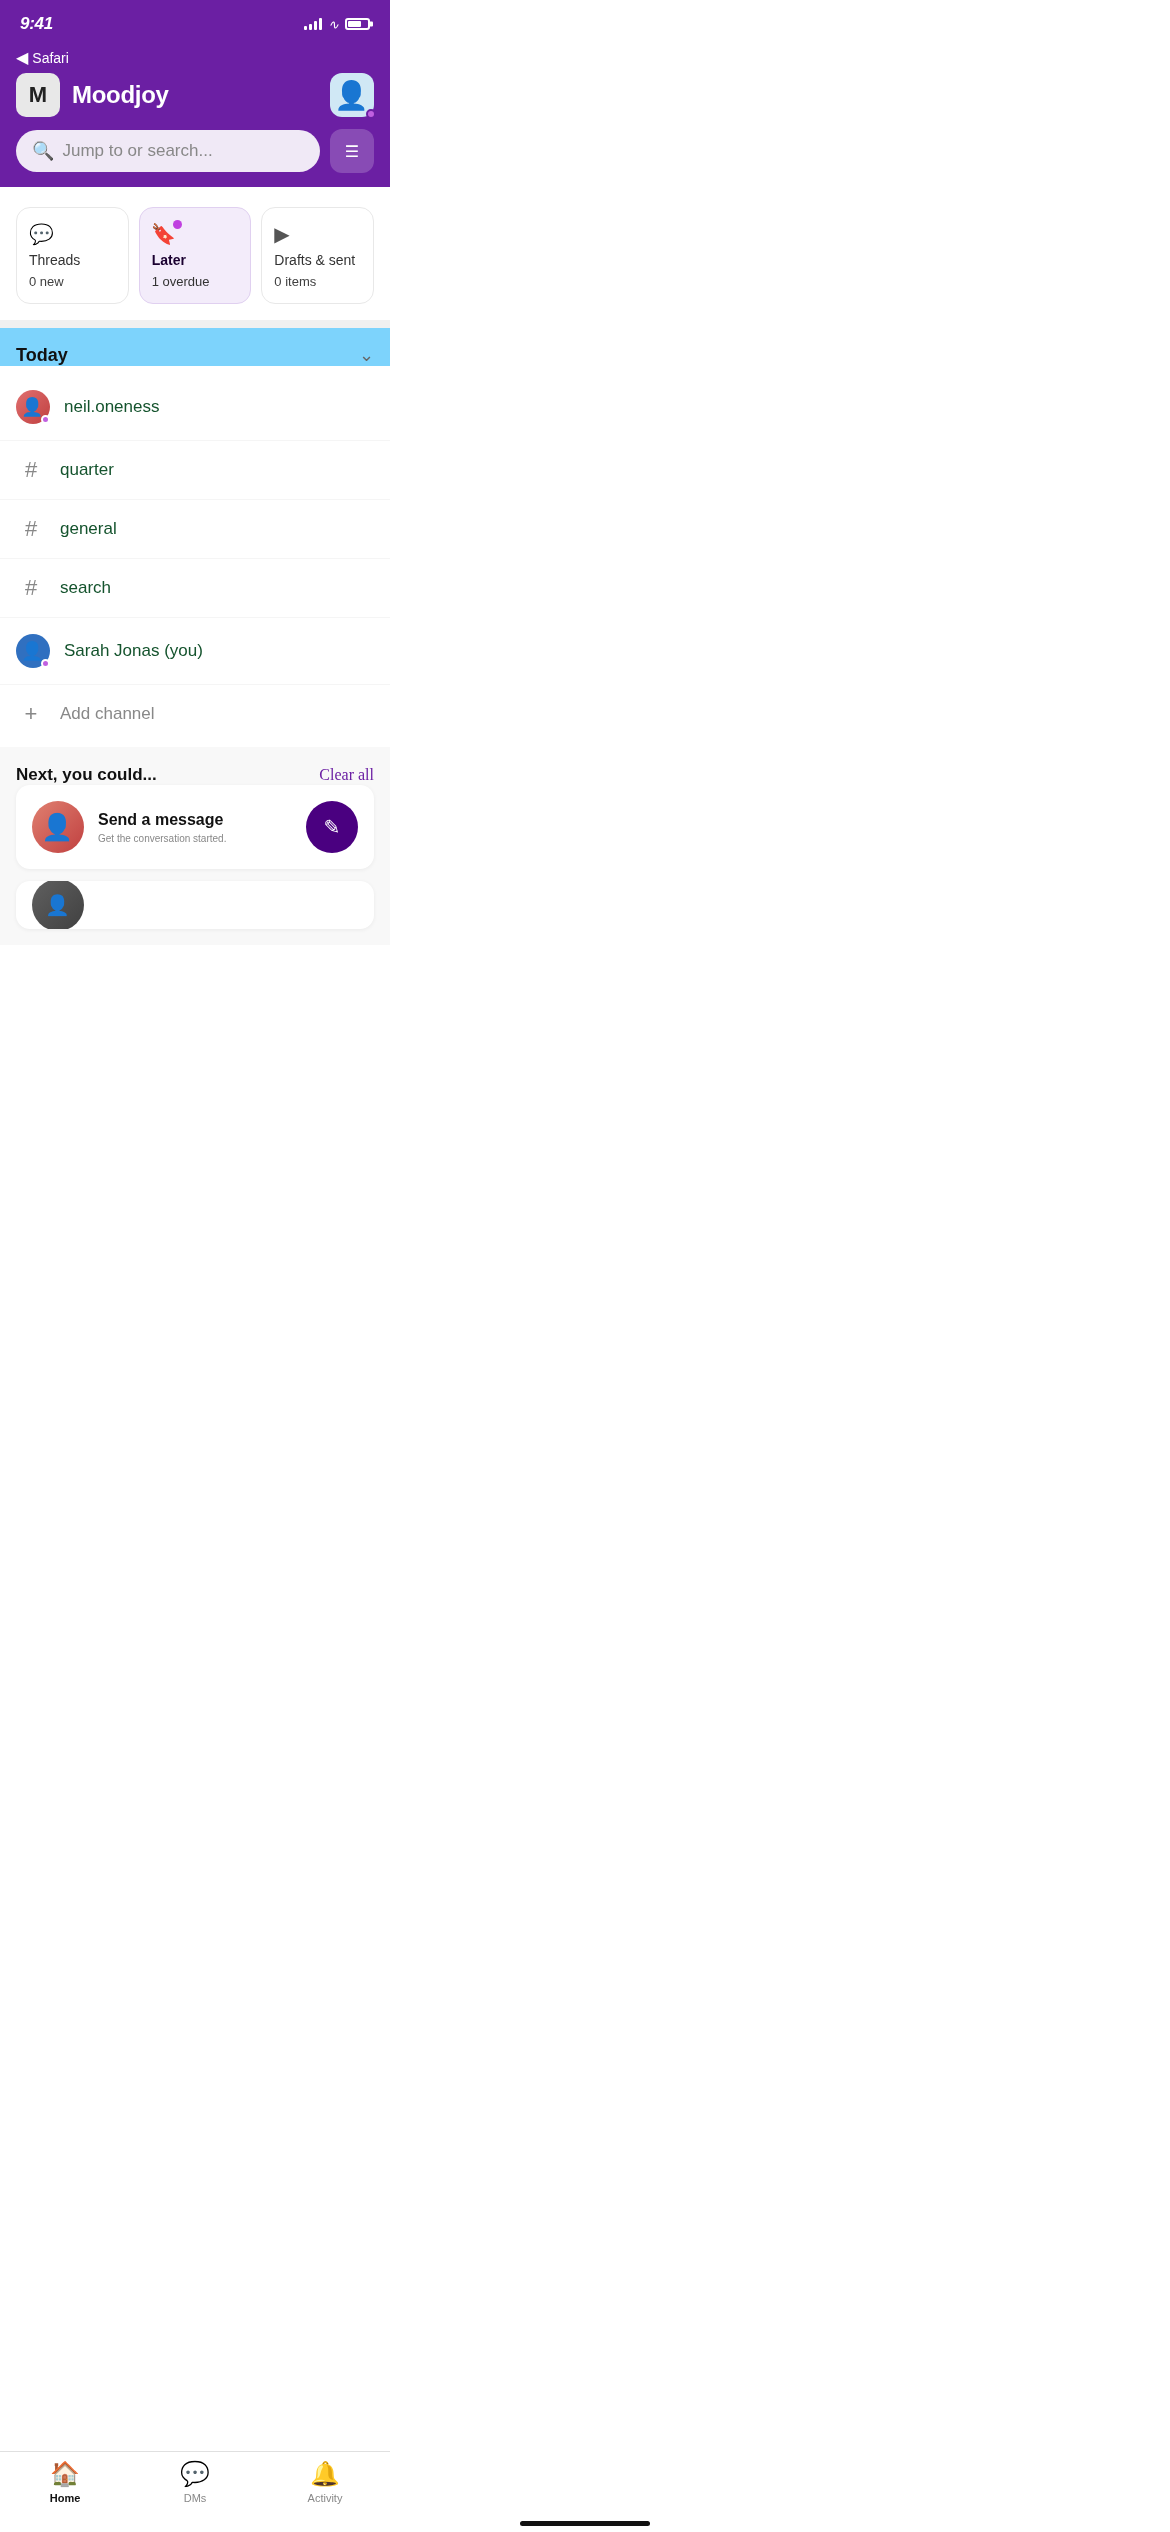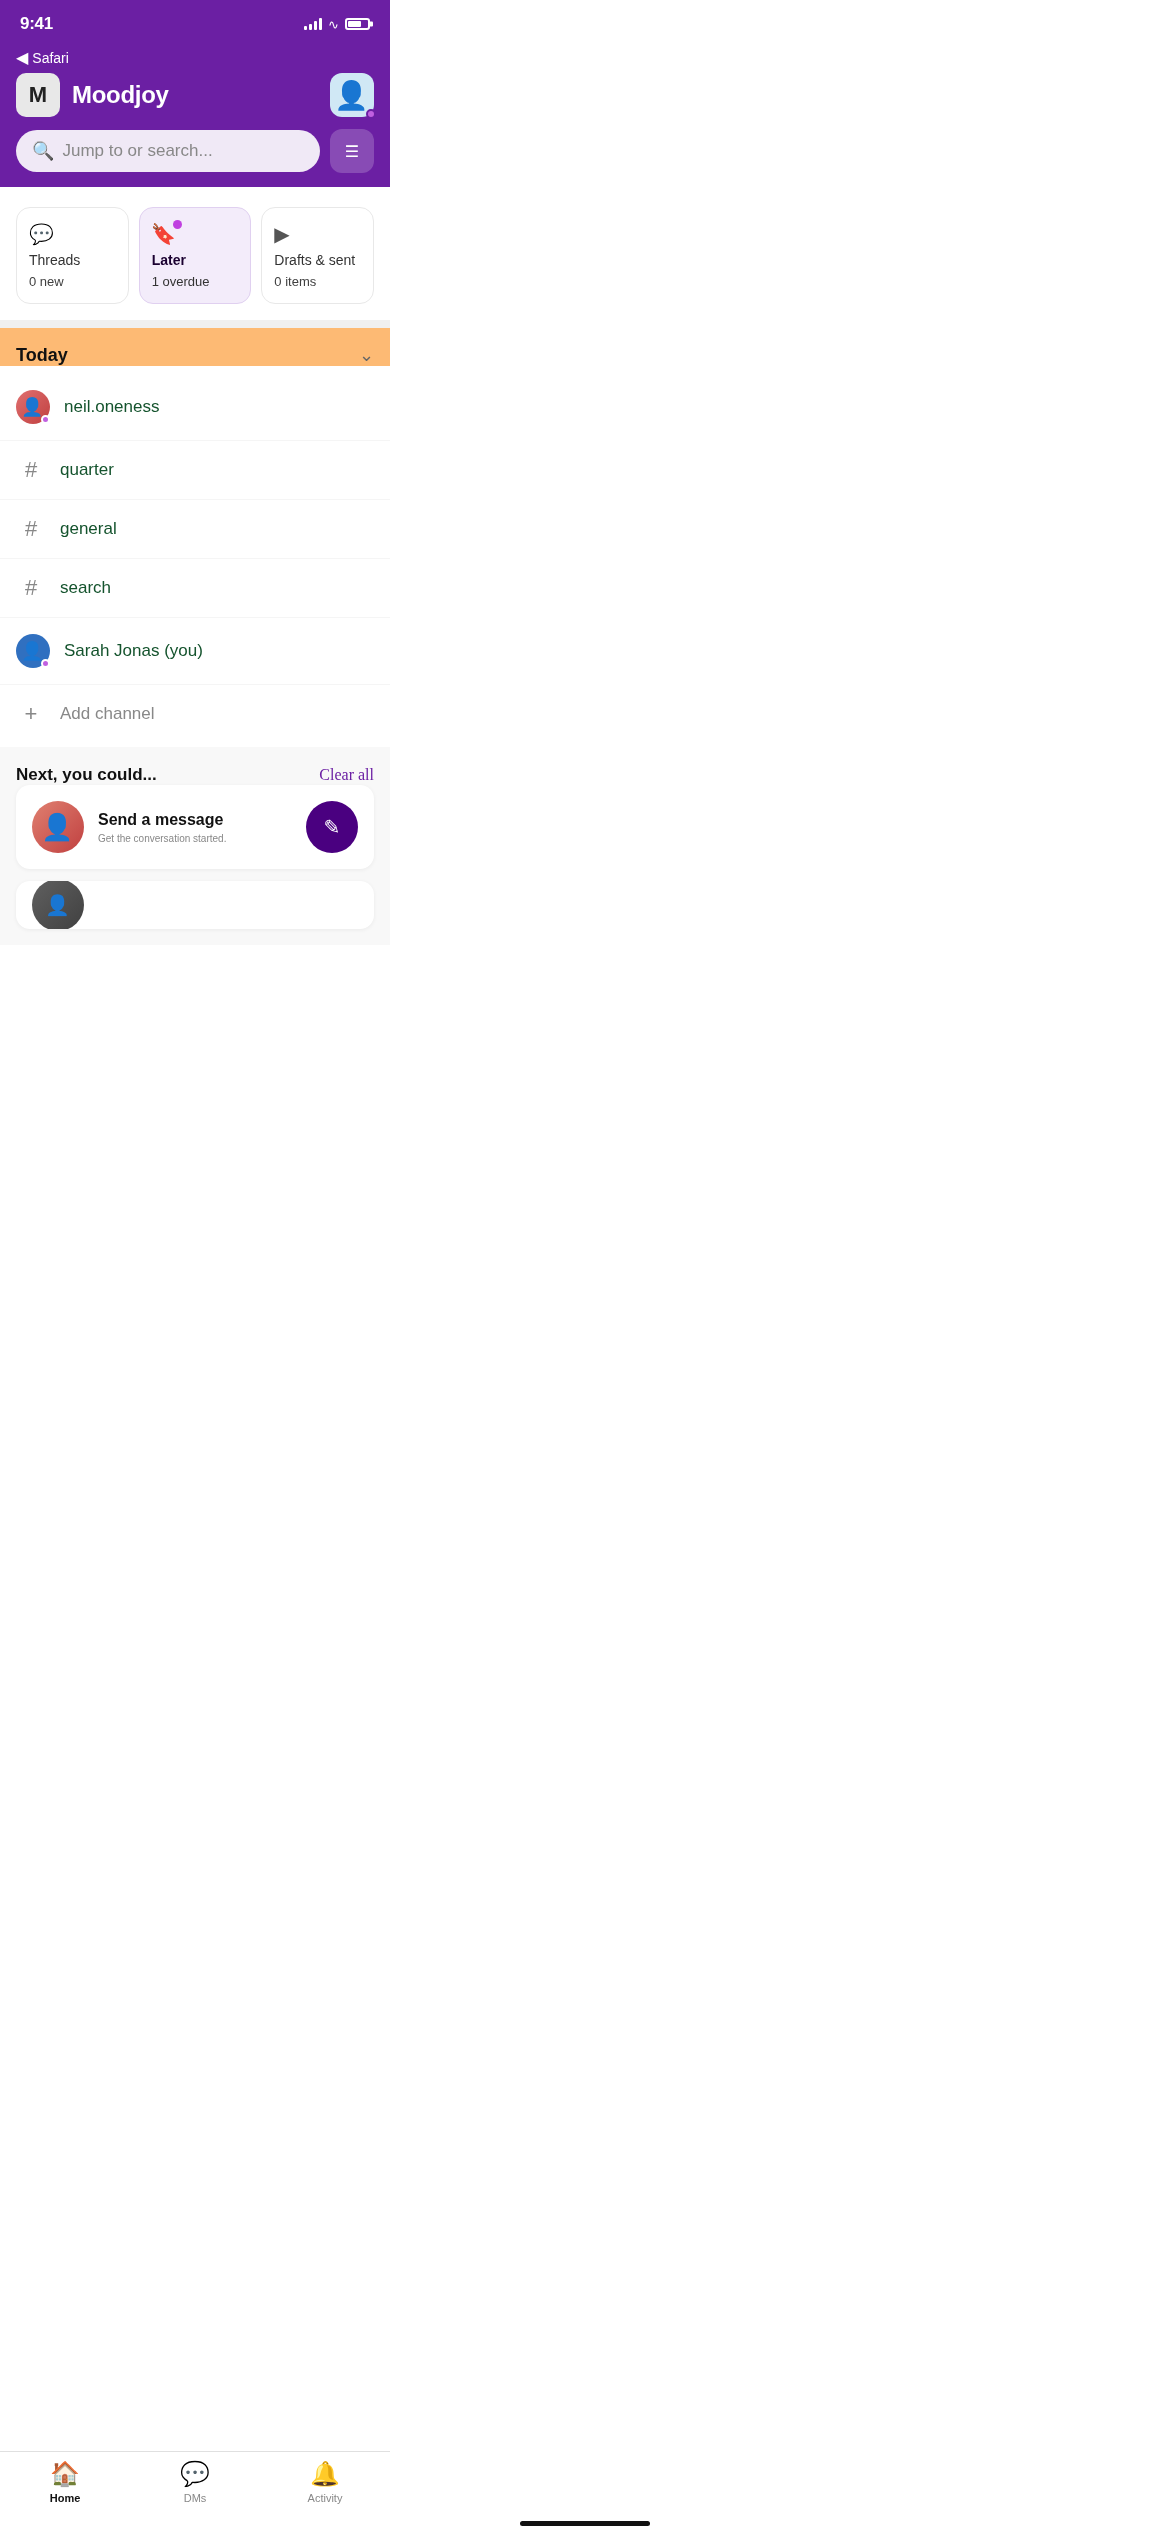--- a/index.html
+++ b/index.html
@@ -15,20 +15,21 @@
     }
 
     
     .status-bar {
       background: #6b1fa3;
       padding: 14px 20px 8px;
       display: flex;
       justify-content: space-between;
       align-items: center;
       color: white;
+      font-style: italic;
     }
     .status-time {
       font-size: 17px;
       font-weight: 600;
       letter-spacing: -0.3px;
     }
     .status-icons {
       display: flex;
       align-items: center;
       gap: 6px;
@@ -243,21 +244,21 @@
     }
 
     
     .section-divider {
       height: 8px;
       background: #f0f0f0;
     }
 
     
     .today-section {
-      background: #fdba74;
+      background: #7dd3fc;
       padding: 16px 16px 0;
     }
     .today-header {
       display: flex;
       justify-content: space-between;
       align-items: center;
       margin-bottom: 8px;
     }
     .today-title {
       font-size: 18px;

